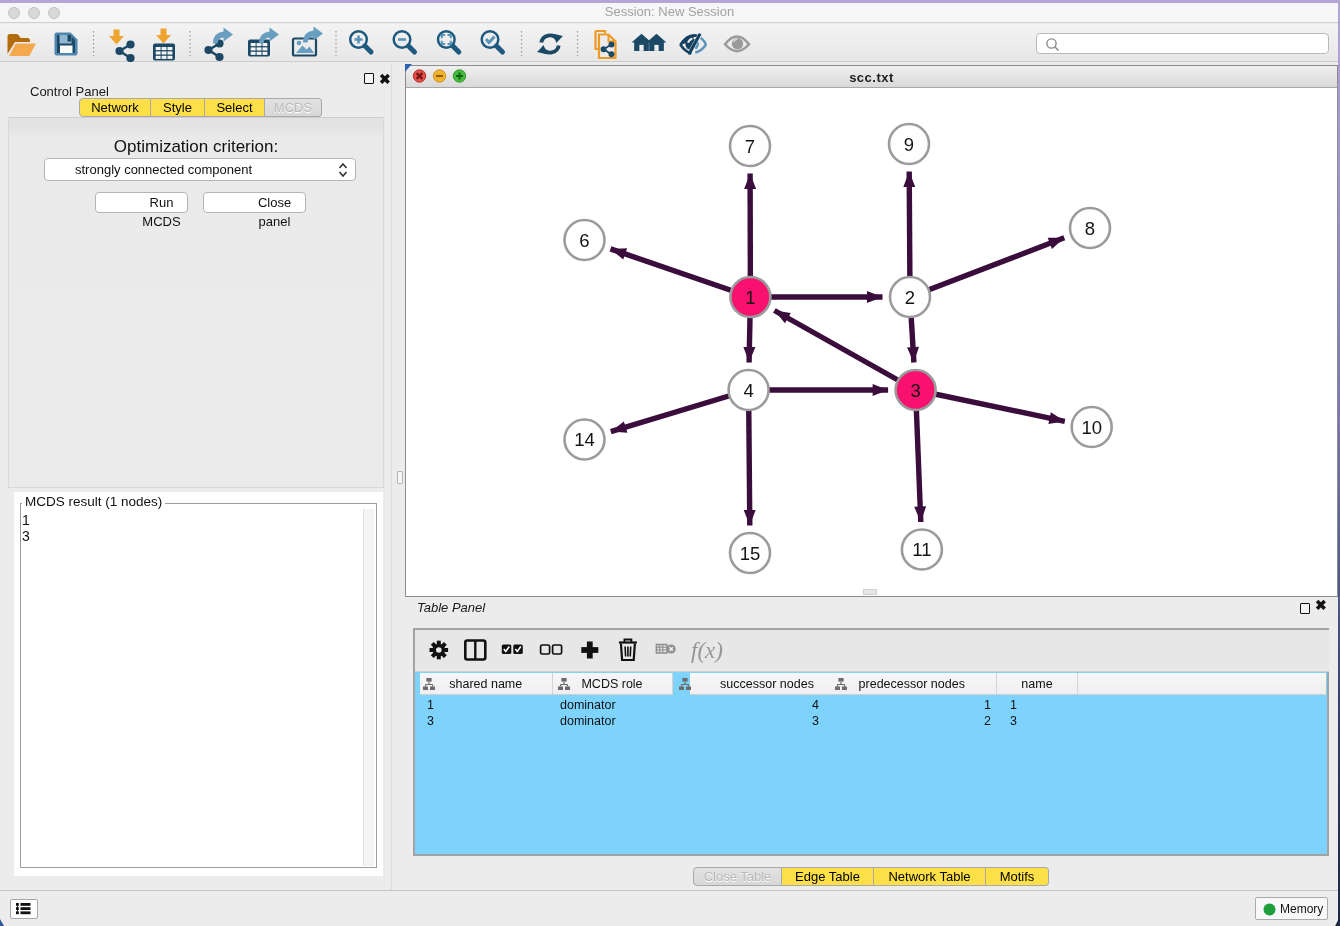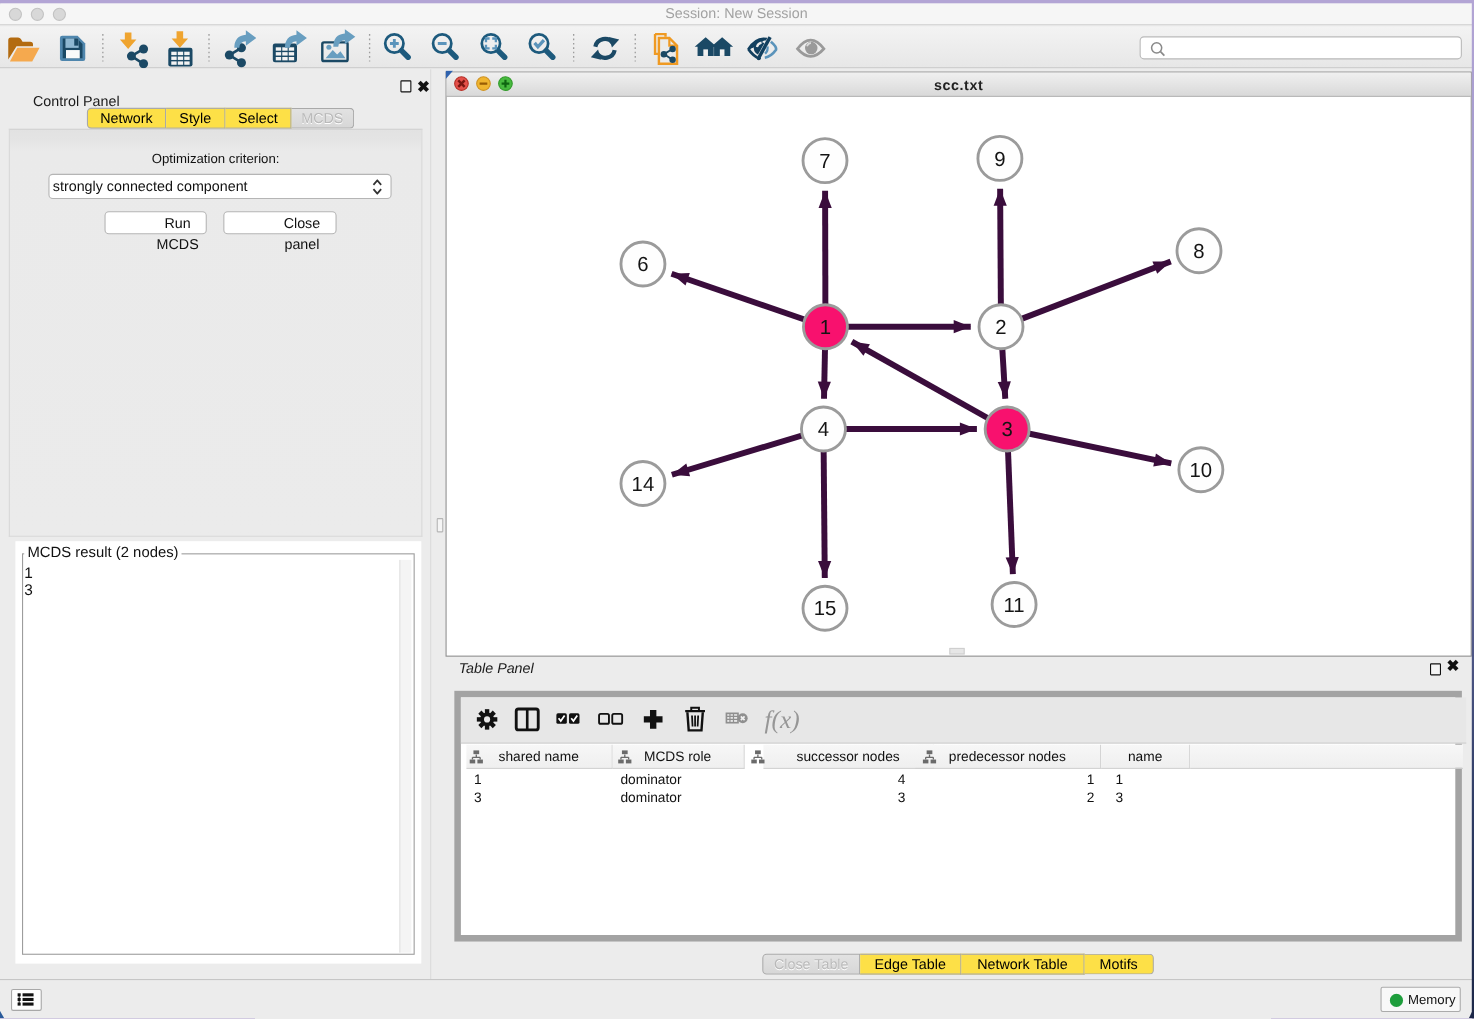--- a/index.html
+++ b/index.html
@@ -24,35 +24,35 @@
 #tp-x  { left:1315px; top:597px; font-size:14px; font-weight:700; color:#111; }
 #tp-sq { left:1300px; top:603px; width:10px; height:11px; border:1.5px solid #111; border-radius:1px; background:#f4f4f4; }
 
 .tabbar { position:absolute; display:flex; }
 .tab { font-size:13px; text-align:center; background:#fde047; border-top:1px solid #a9a9a9; border-bottom:1px solid #a9a9a9; border-right:1px solid #a9a9a9; color:#000; line-height:17px; }
 .tab.first { border-left:1px solid #a9a9a9; border-radius:4px 0 0 4px; }
 .tab.last { border-radius:0 4px 4px 0; }
 .tab.sel { background:linear-gradient(#e2e2e2,#d7d7d7); color:#b9b9b9; text-shadow:0 1px 0 #fff; }
 #cp-tabs { left:79px; top:98px; }
 #cp-content { left:8px; top:117px; width:376px; height:371px; background:linear-gradient(#e2e2e2 0px, #e4e4e4 9px, #eaeaea 20px, #ebebeb 100%); border:1px solid #d9d9d9; border-top:1px solid #cfcfcf; }
-#opt-label { left:0px; top:137px; width:392px; text-align:center; font-size:12px; color:#111; }
-#dropdown { left:44px; top:158px; width:312px; height:23px; background:#fff; border:1px solid #b5b5b5; border-radius:4px; font-size:13px; line-height:21px; padding-left:3px; color:#111; }
+#opt-label { left:0px; top:137px; width:392px; text-align:center; font-size:17px; color:#111; }
+#dropdown { left:44px; top:158px; width:312px; height:23px; background:#fff; border:1px solid #b5b5b5; border-radius:4px; font-size:13px; line-height:21px; padding-left:30px; color:#111; }
 .btn { position:absolute; height:21px; background:#fff; border:1px solid #b5b5b5; border-radius:4px; font-size:13px; text-align:center; line-height:19px; color:#111;padding-left:40px; }
 
 #result-panel { left:14px; top:492px; width:369px; height:384px; background:#fff; }
 #result-fs { left:20px; top:503px; width:357px; height:365px; border:1px solid #9d9d9d; }
 #result-legend { left:22px; top:494px; font-size:13.5px; color:#111; background:#fff; padding:0 3px; }
 #result-scroll { left:363px; top:509px; width:11px; height:357px; background:#f4f4f4; border-left:1px solid #e2e2e2; }
 
 #netwin { left:405px; top:65px; width:933px; height:532px; border:1px solid #8c8c8c; background:#fff; }
 #nw-titlebar { left:0; top:0; width:931px; height:21.5px; background:linear-gradient(#f0f0f0,#d9d9d9); border-bottom:1px solid #a8a8a8; }
 #nw-title { width:100%; text-align:center; top:3.5px; font-size:13px; color:#222; letter-spacing:0.5px; font-weight:700; }
 
 #tbl-title { left:417px; top:600px; font-size:13px; color:#1a1a1a;font-style:italic; }
-#tbl-box { left:413px; top:628px; width:916px; height:228px; border:6px solid #a3a3a3; background:#ffffff;text-decoration:underline; }
+#tbl-box { left:413px; top:628px; width:916px; height:228px; border:2px solid #a3a3a3; background:#7dd3fc;text-decoration:underline; }
 #tbl-toolbar { left:0; top:0; width:914px; height:42px; background:#e7e7e7; border-bottom:1px solid #cfcfcf; }
 #tbl-header { left:0; top:43px; width:914px; height:38px; }
 .th { position:absolute; top:0; height:22px; background:linear-gradient(#f7f7f7,#efefef); border-right:1px solid #d4d4d4; border-bottom:1px solid #cfcfcf; font-size:12.5px; color:#111; text-align:center; line-height:22px; }
 .trow { position:absolute; font-size:12.5px; color:#111; }
 #bot-tabs { left:693px; top:867px; }
 #statusline { left:0px; top:890px; width:1339px; height:1px; background:#c6c6c6; }
 #list-btn { left:10px; top:899px; width:28px; height:20px; background:#fdfdfd; border:1.5px solid #a8a8a8; border-radius:2px; }
 #mem-btn { left:1255px; top:897px; width:73px; height:23px; background:#f8f8f8; border:1px solid #ababab; border-radius:2px; font-size:12px; color:#111; }
 .corner { position:absolute; }
 </style>
@@ -238,21 +238,21 @@
   <div class="abs" id="opt-label">Optimization criterion:</div>
   <div class="abs" id="dropdown">strongly connected component
     <svg class="abs" style="right:7px; top:4px;" width="10" height="14">
       <path d="M1.5,5 L5,1 L8.5,5 M1.5,9 L5,13 L8.5,9" stroke="#333" stroke-width="1.6" fill="none"></path>
     </svg>
   </div>
   <div class="btn" style="left:95px; top:192px; width:93px;">Run MCDS</div>
   <div class="btn" style="left:203px; top:192px; width:103px;">Close panel</div>
   <div class="abs" id="result-panel"></div>
   <div class="abs" id="result-fs"></div>
-  <div class="abs" id="result-legend">MCDS result (2 nodes)</div>
+  <div class="abs" id="result-legend">MCDS result (1 nodes)</div>
   <div class="abs" id="result-scroll"></div>
   <div class="abs" style="left:22px; top:512px; font-size:14px; color:#111; line-height:16px;">1<br>3</div>
 
   <div class="abs" style="left:405px; top:64px; width:7px; height:8px; background:#2f62ae; clip-path:polygon(0 0,100% 0,0 100%); z-index:6;"></div>
 
   <div class="abs" id="netwin">
     <div class="abs" id="nw-titlebar">
       <div class="abs" id="nw-title">scc.txt</div>
       <svg class="abs" style="left:6px; top:3px;" width="62" height="15">
         <circle cx="7.5" cy="7" r="6.2" fill="#e4504a" stroke="#b73229" stroke-width="1"></circle>

